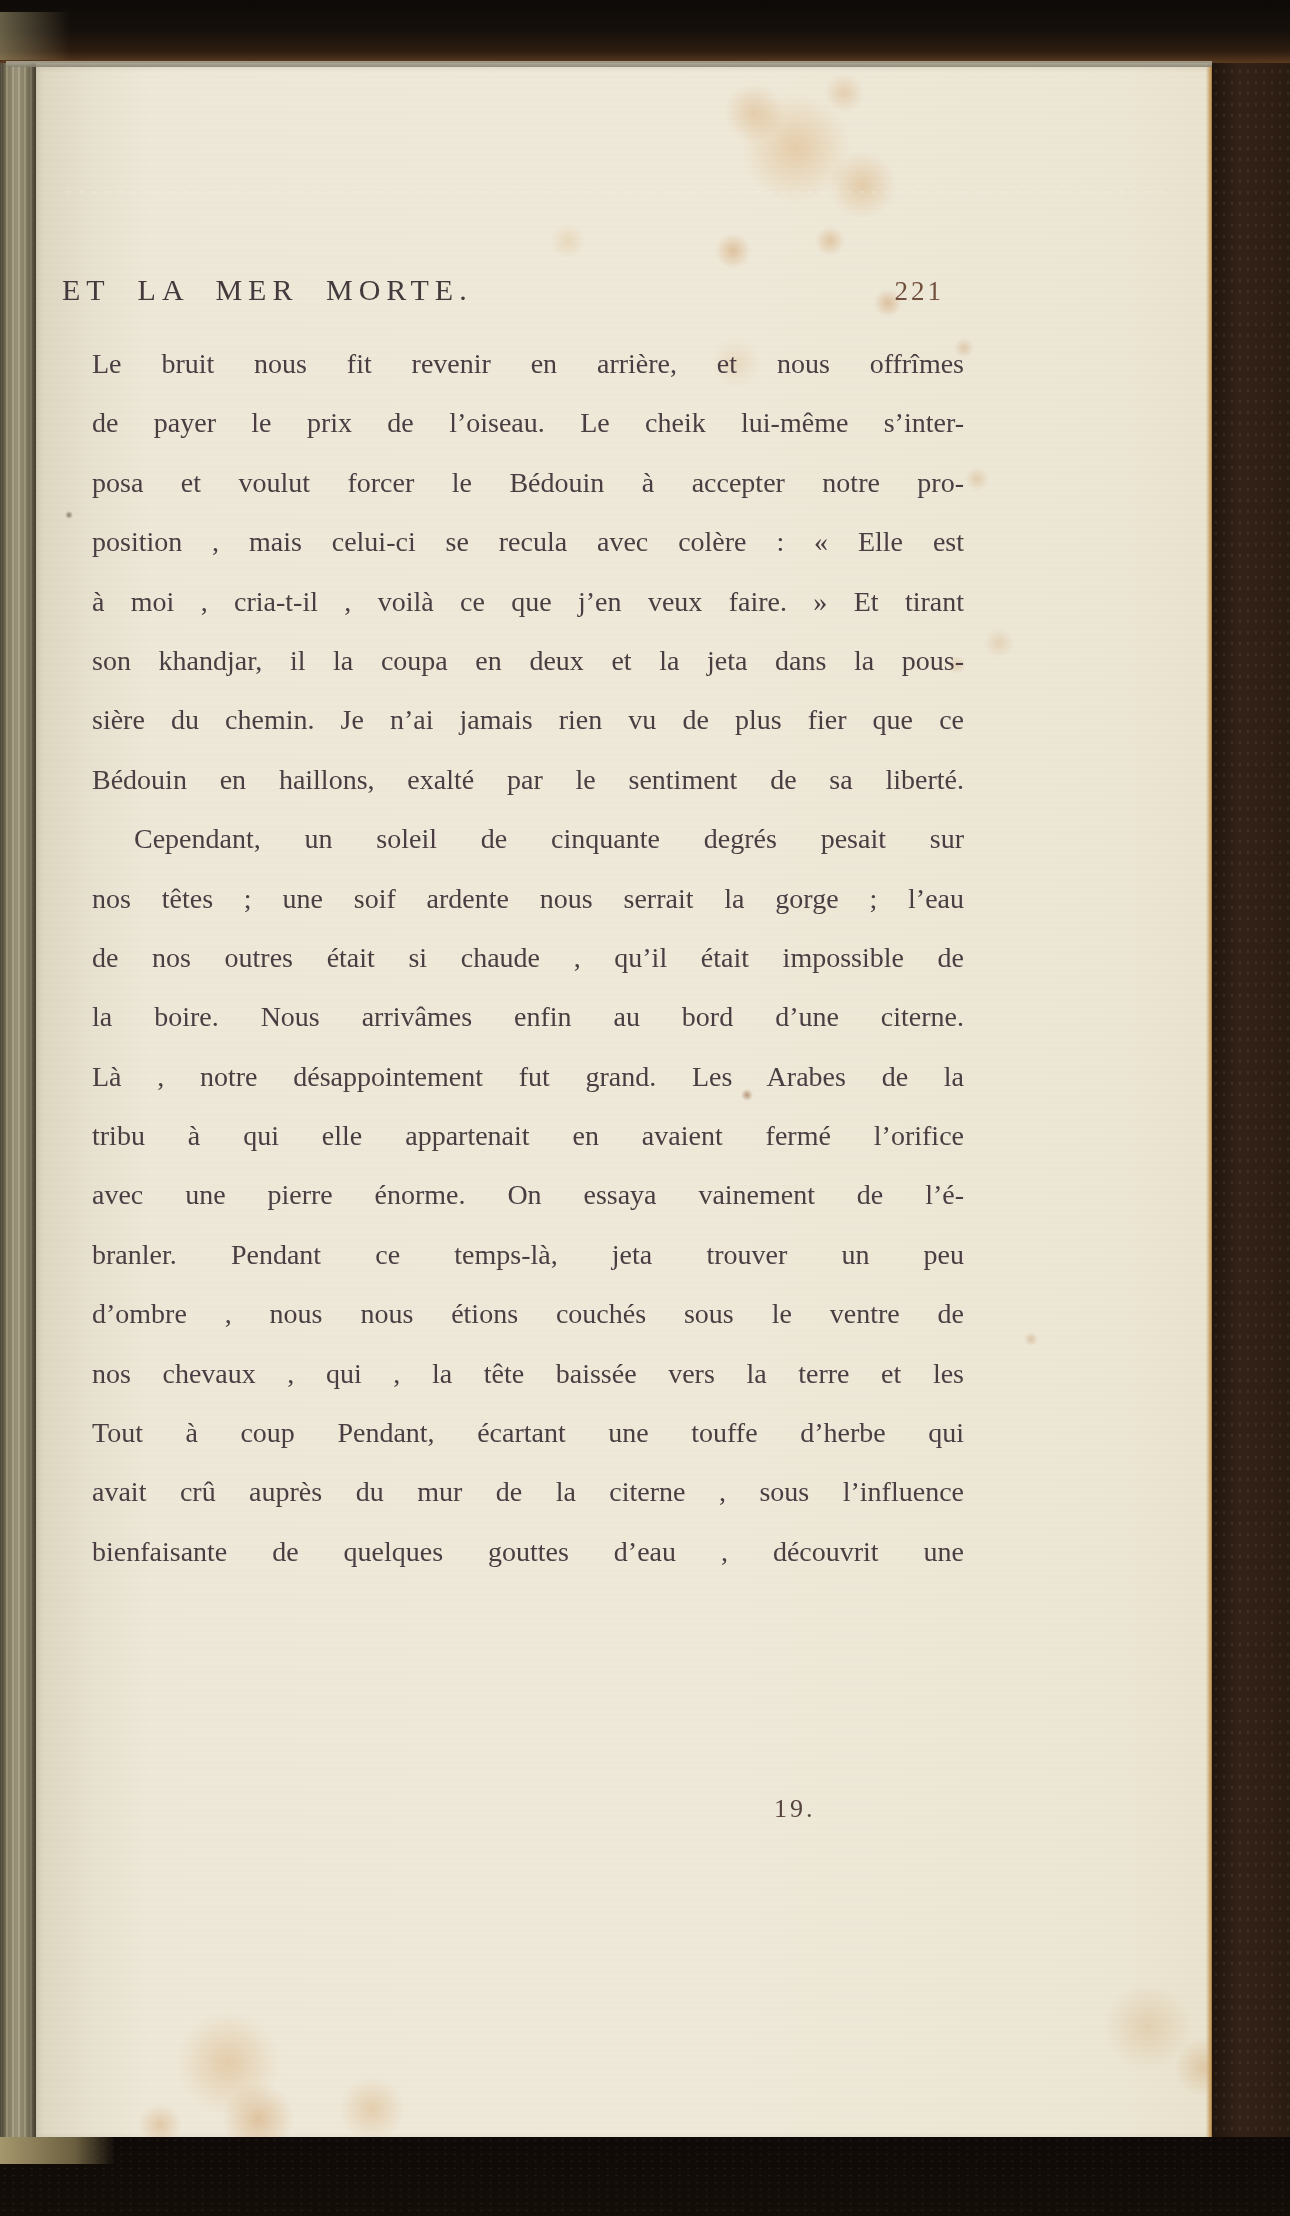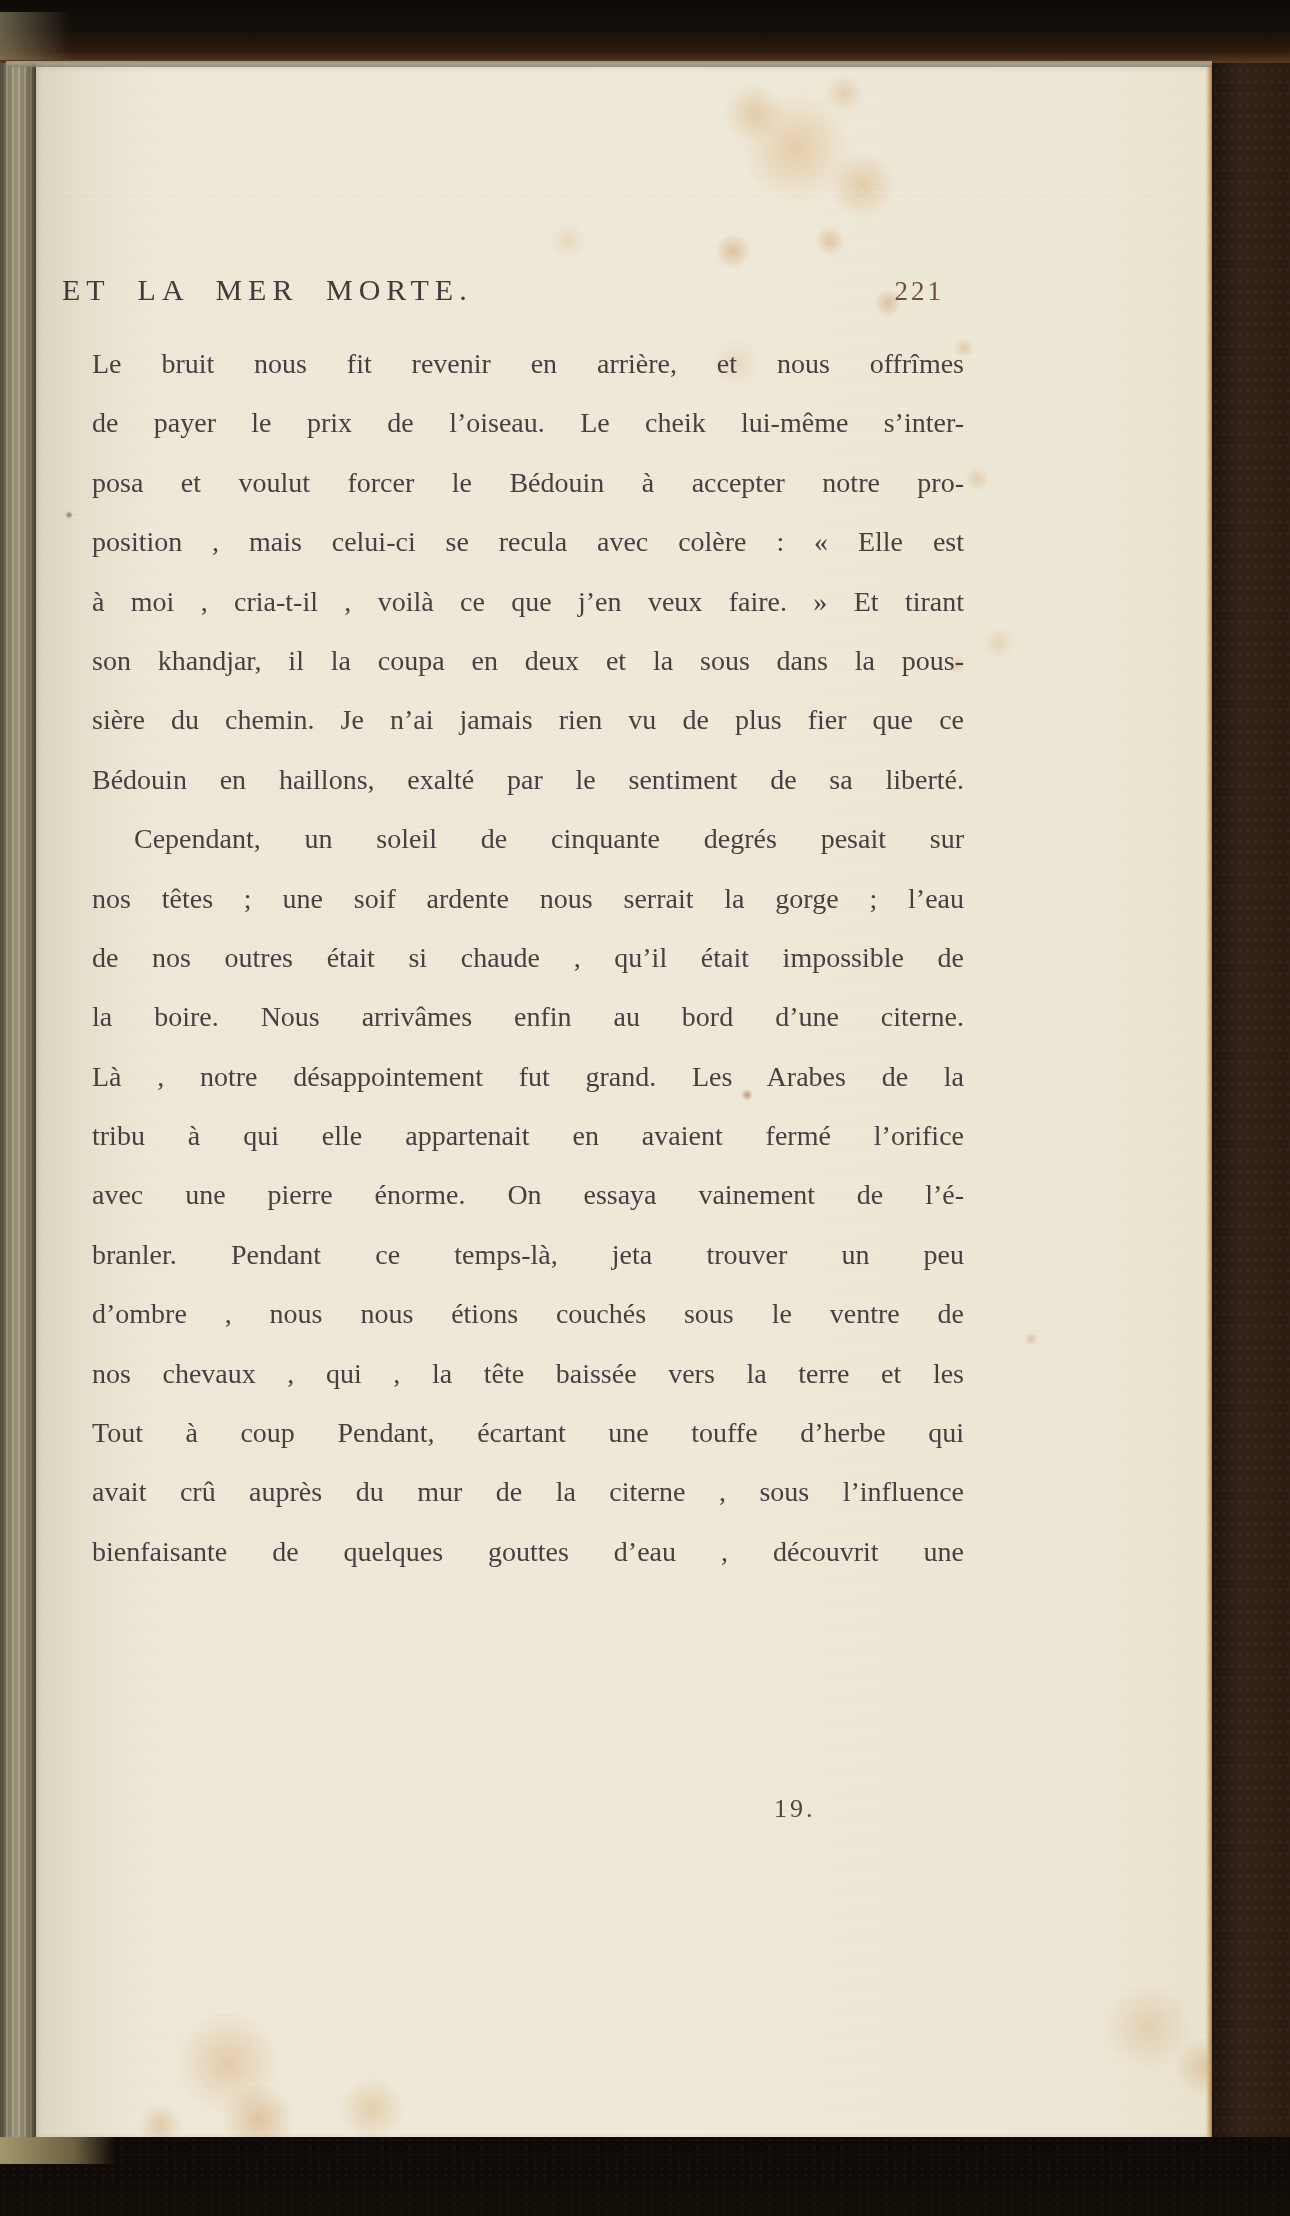--- a/index.html
+++ b/index.html
@@ -137,21 +137,21 @@
     <div class="title">ET LA MER MORTE.</div>
     <div class="pagenum">221</div>
   </div>
 
   <div class="textblock">
       <div class="line">Le bruit nous fit revenir en arrière, et nous offrîmes</div>
       <div class="line">de payer le prix de l’oiseau. Le cheik lui-même s’inter-</div>
       <div class="line">posa et voulut forcer le Bédouin à accepter notre pro-</div>
       <div class="line">position , mais celui-ci se recula avec colère : « Elle est</div>
       <div class="line">à moi , cria-t-il , voilà ce que j’en veux faire. » Et tirant</div>
-      <div class="line">son khandjar, il la coupa en deux et la sous dans la pous-</div>
+      <div class="line">son khandjar, il la coupa en deux et la jeta dans la pous-</div>
       <div class="line">sière du chemin. Je n’ai jamais rien vu de plus fier que ce</div>
       <div class="line">Bédouin en haillons, exalté par le sentiment de sa liberté.</div>
       <div class="line indent">Cependant, un soleil de cinquante degrés pesait sur</div>
       <div class="line">nos têtes ; une soif ardente nous serrait la gorge ; l’eau</div>
       <div class="line">de nos outres était si chaude , qu’il était impossible de</div>
       <div class="line">la boire. Nous arrivâmes enfin au bord d’une citerne.</div>
       <div class="line">Là , notre désappointement fut grand. Les Arabes de la</div>
       <div class="line">tribu à qui elle appartenait en avaient fermé l’orifice</div>
       <div class="line">avec une pierre énorme. On essaya vainement de l’é-</div>
       <div class="line">branler. Pendant ce temps-là, jeta trouver un peu</div>

